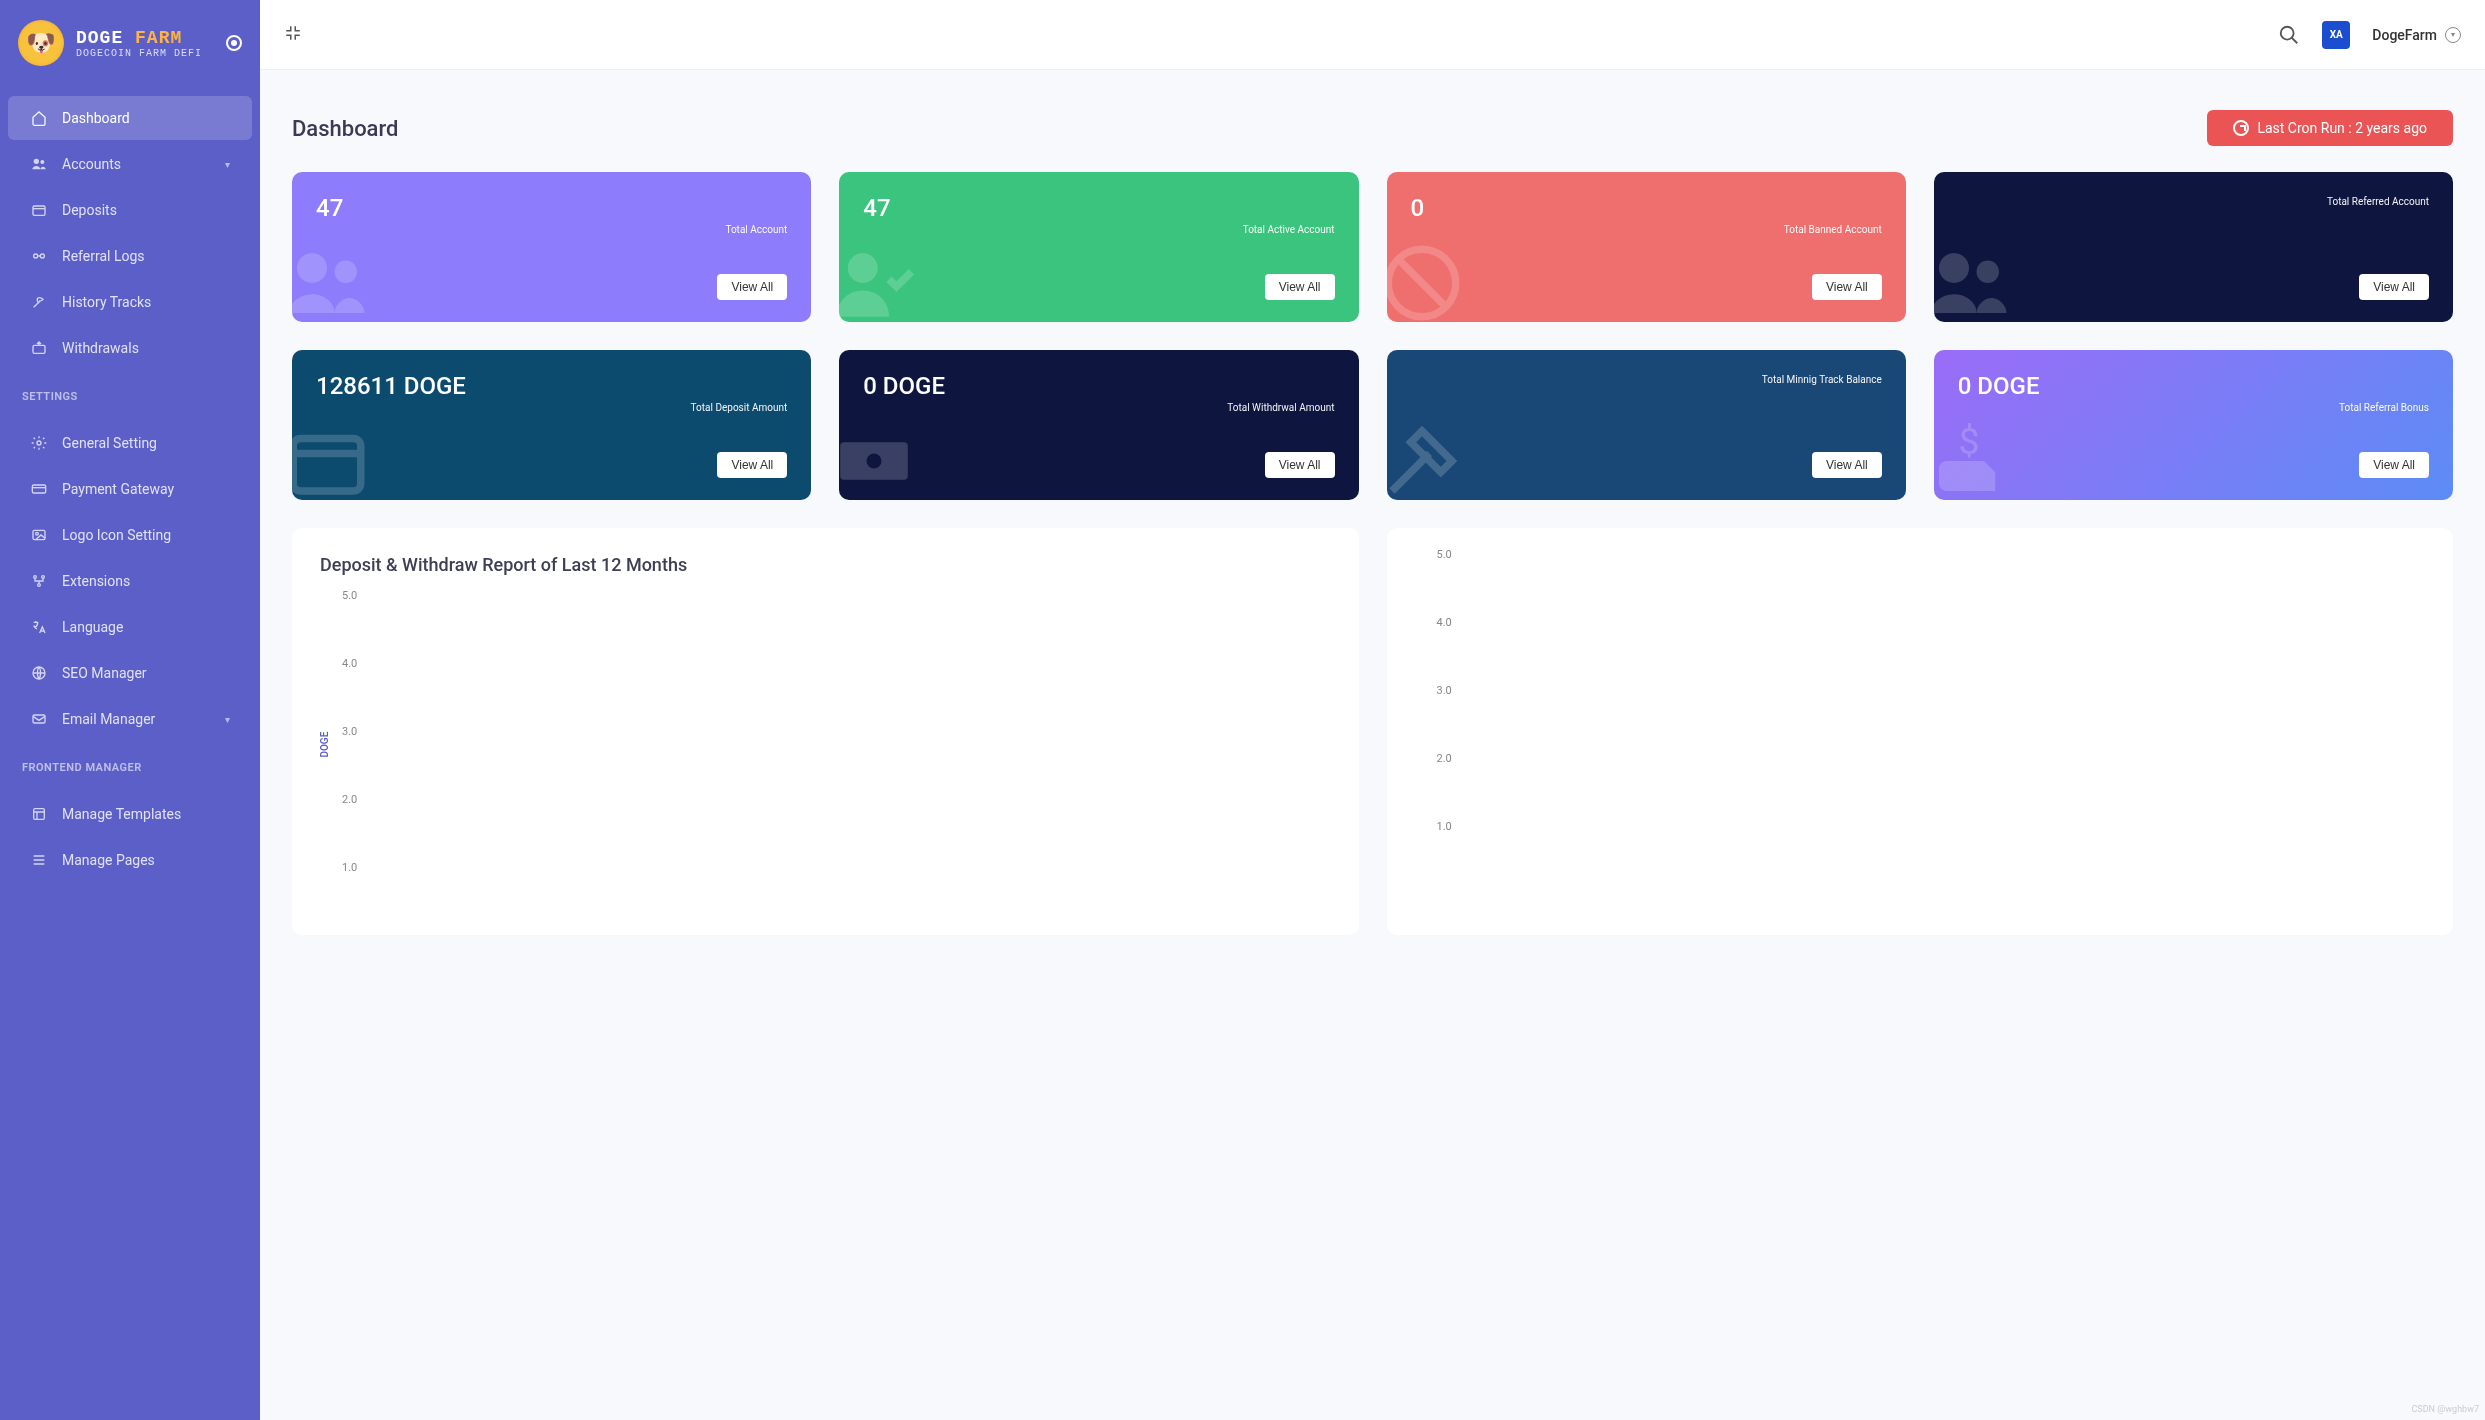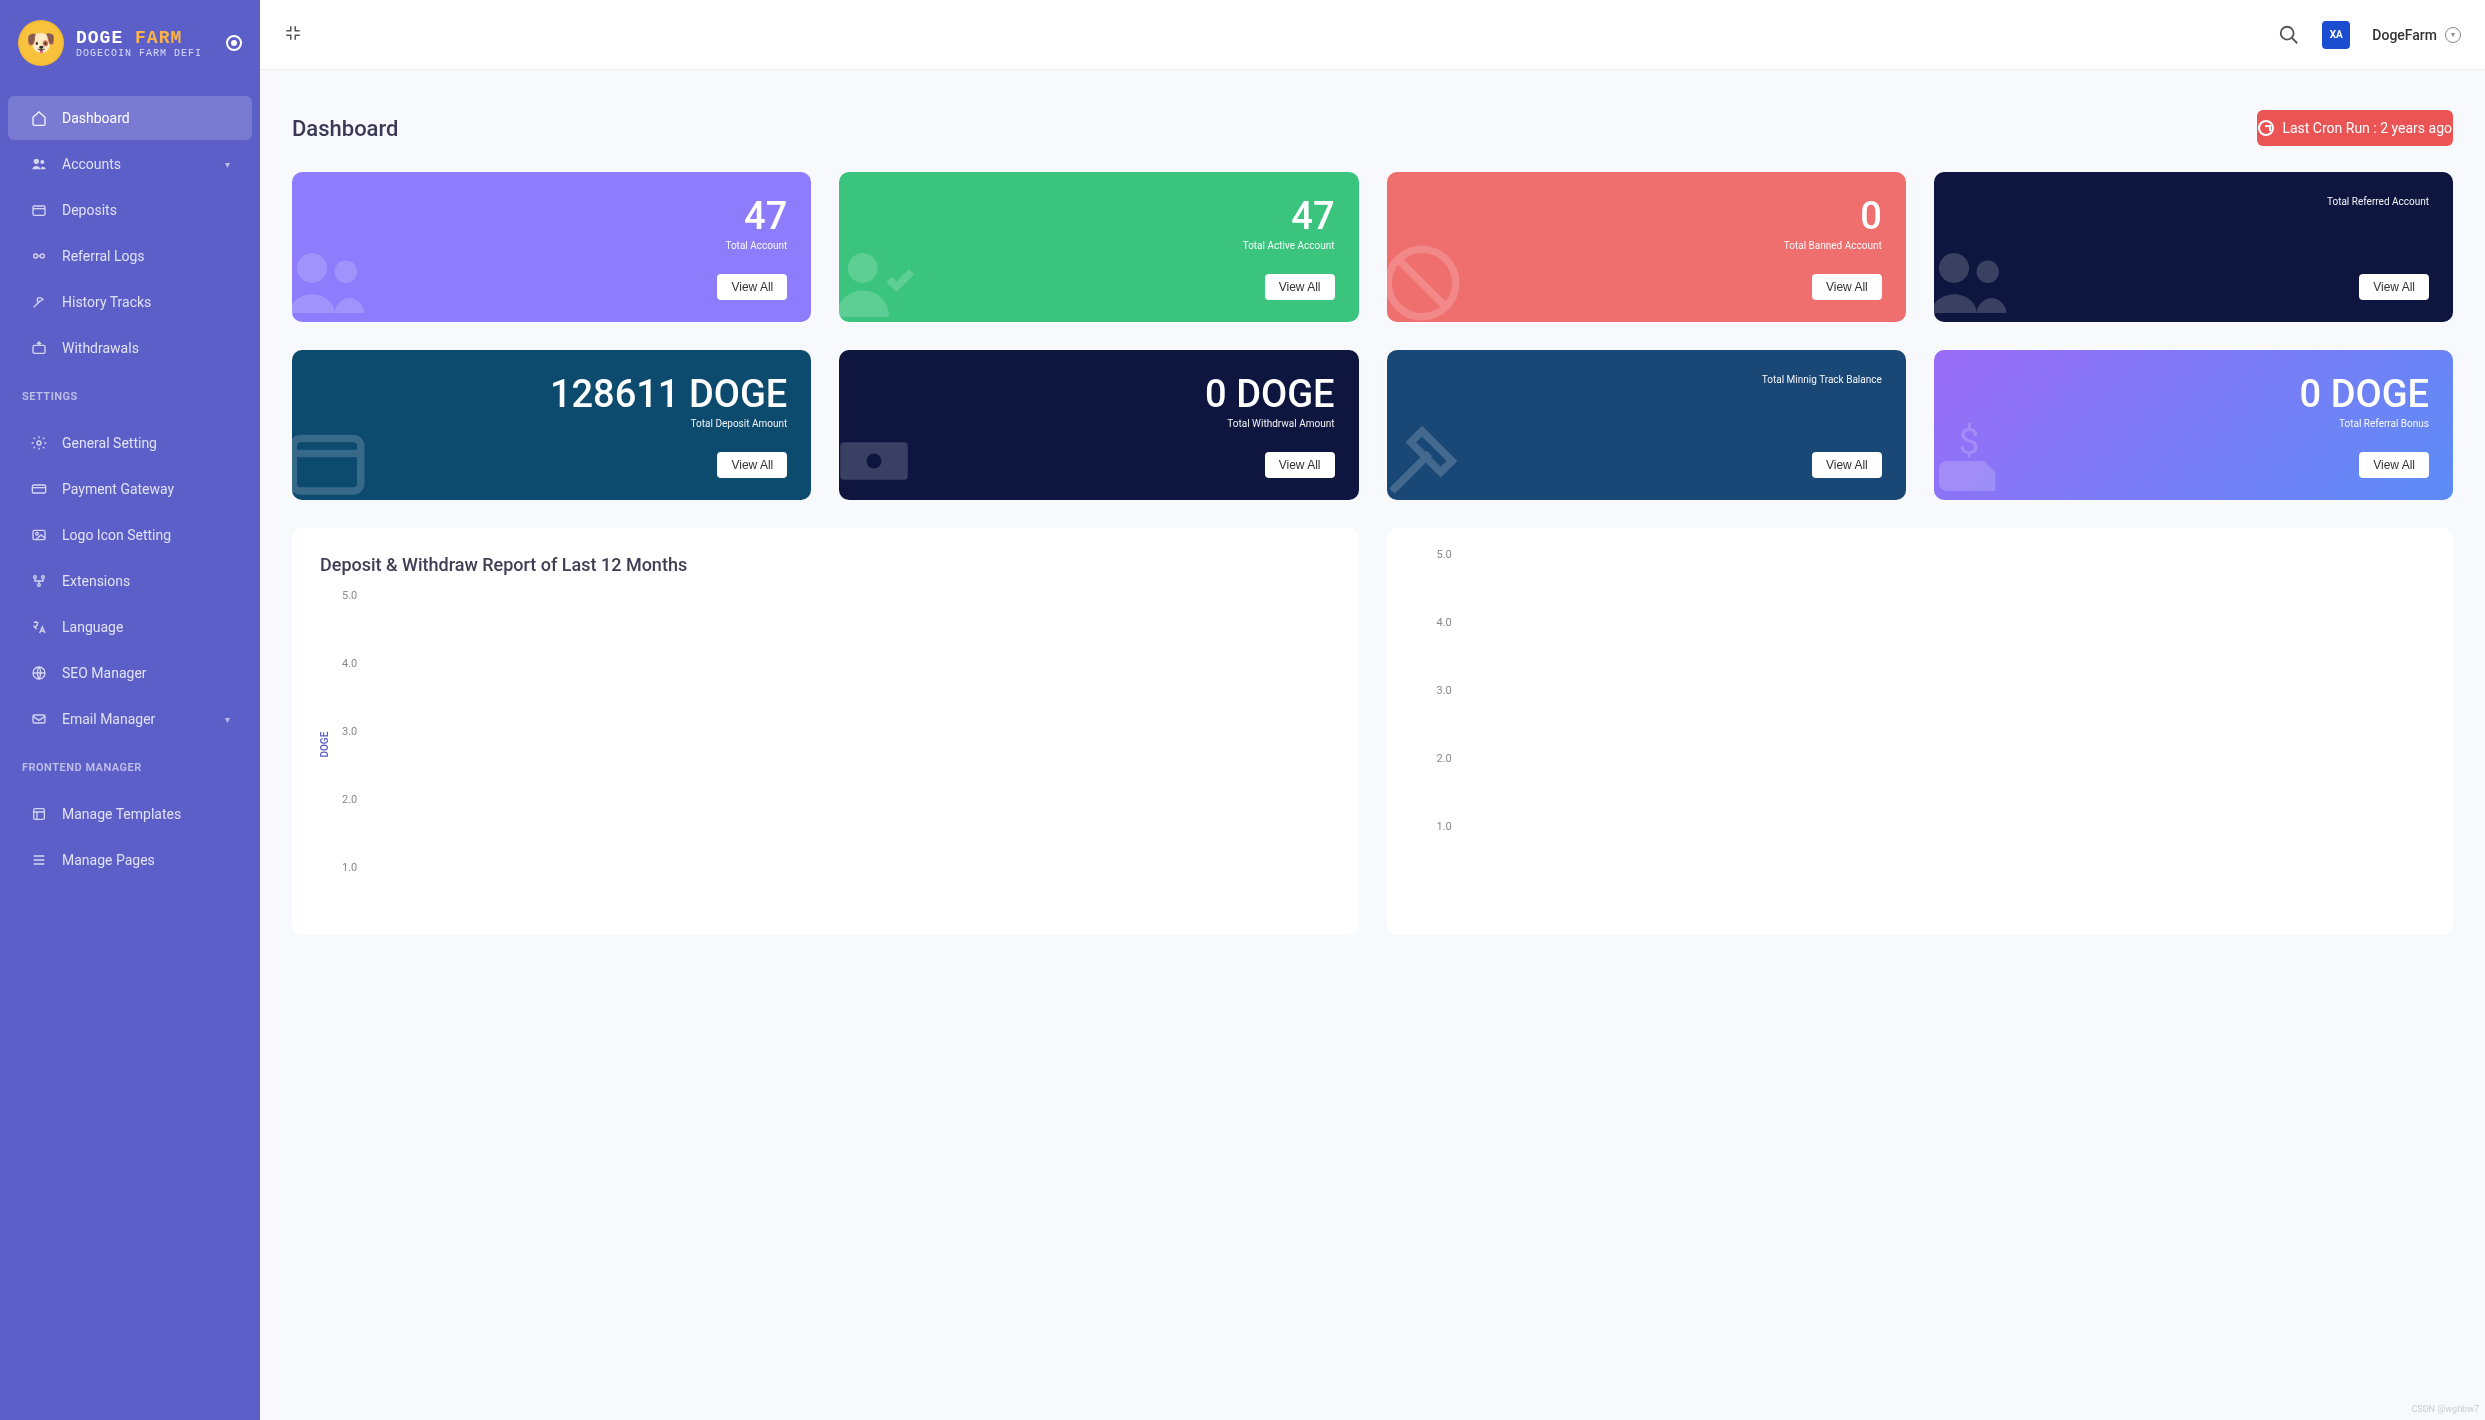--- a/index.html
+++ b/index.html
@@ -29,29 +29,29 @@
 .collapse-btn { font-size: 18px; cursor:pointer; letter-spacing:-3px;}
 .topbar-right { margin-left: auto; display:flex; align-items:center; gap:22px;}
 .search-icon-wrap { width:22px;height:22px; }
 .user-badge { width:28px;height:28px;background:#1a4dd0;color:#fff;display:flex;align-items:center;justify-content:center;font-size:10px;font-weight:bold;border-radius:4px;}
 .user-name-wrap { display:flex;align-items:center;gap:8px;font-size:14px;font-weight:500;}
 .user-chev { width:16px;height:16px;border:1px solid #888;border-radius:50%;display:flex;align-items:center;justify-content:center;font-size:8px;color:#888;}
 
 .content { padding: 30px 32px; }
 .page-head { display:flex; align-items:center; margin-bottom: 26px;}
 .page-title { font-size: 22px; font-weight: 500; color:#3a3a56;}
-.cron-badge { margin-left:auto; background:#ea5455; color:#fff; padding:10px 1px; border-radius:6px; font-size:14px; display:flex;align-items:center;gap:8px;}
+.cron-badge { margin-left:auto; background:#ea5455; color:#fff; padding:10px 26px; border-radius:6px; font-size:14px; display:flex;align-items:center;gap:8px;}
 .clock-icon{width:16px;height:16px;border:2px solid #fff;border-radius:50%;position:relative;}
 .clock-icon::after{content:'';position:absolute;width:4px;height:4px;border-top:2px solid #fff;border-right:2px solid #fff;top:3px;left:5px;}
 
 .cards { display:grid; grid-template-columns: repeat(4, 1fr); gap: 28px; margin-bottom: 28px;}
 .card { border-radius: 10px; padding: 22px 24px; color:#fff; position:relative; overflow:hidden; min-height:150px; display:flex;flex-direction:column;}
 .card .bg-icon { position:absolute; left:-10px; bottom:-10px; opacity:0.18; }
 .card .bg-icon svg{ width:90px;height:90px;}
-.card-value { font-size: 38px; font-weight:500; text-align:right;}
+.card-value { font-size: 24px; font-weight:500; text-align:left;}
 .card-label { font-size: 10px; text-align:right; margin-top:2px; opacity:0.95;}
 .card-btn { align-self:flex-end; margin-top:auto; background:#fff; color:#333; border:none; padding:6px 14px; border-radius:4px; font-size:12px; cursor:pointer;}
 .c-purple{background:#8d7cfc;} .c-green{background:#3ac47d;} .c-red{background:#ef6e6e;} .c-navy{background:#0e1640;}
 .c-dark{background:#0c4a6e;} .c-dark2{background:#0e1640;} .c-teal{background:#1a4876;} .c-grad{background:linear-gradient(135deg,#9a6cf7,#5c8cf5);}
 
 .charts { display:grid; grid-template-columns: 1fr 1fr; gap: 28px; }
 .panel { background:#fff; border-radius:10px; padding: 26px 28px 0; }
 .panel-title { font-size: 18px; font-weight:500; color:#3e3e55; margin-bottom:20px;}
 .chart-axis { position:relative; height:340px; margin-left:22px;}
 .y-tick { position:absolute; left:0; font-size:11px; color:#888; transform:translateY(-50%);}

